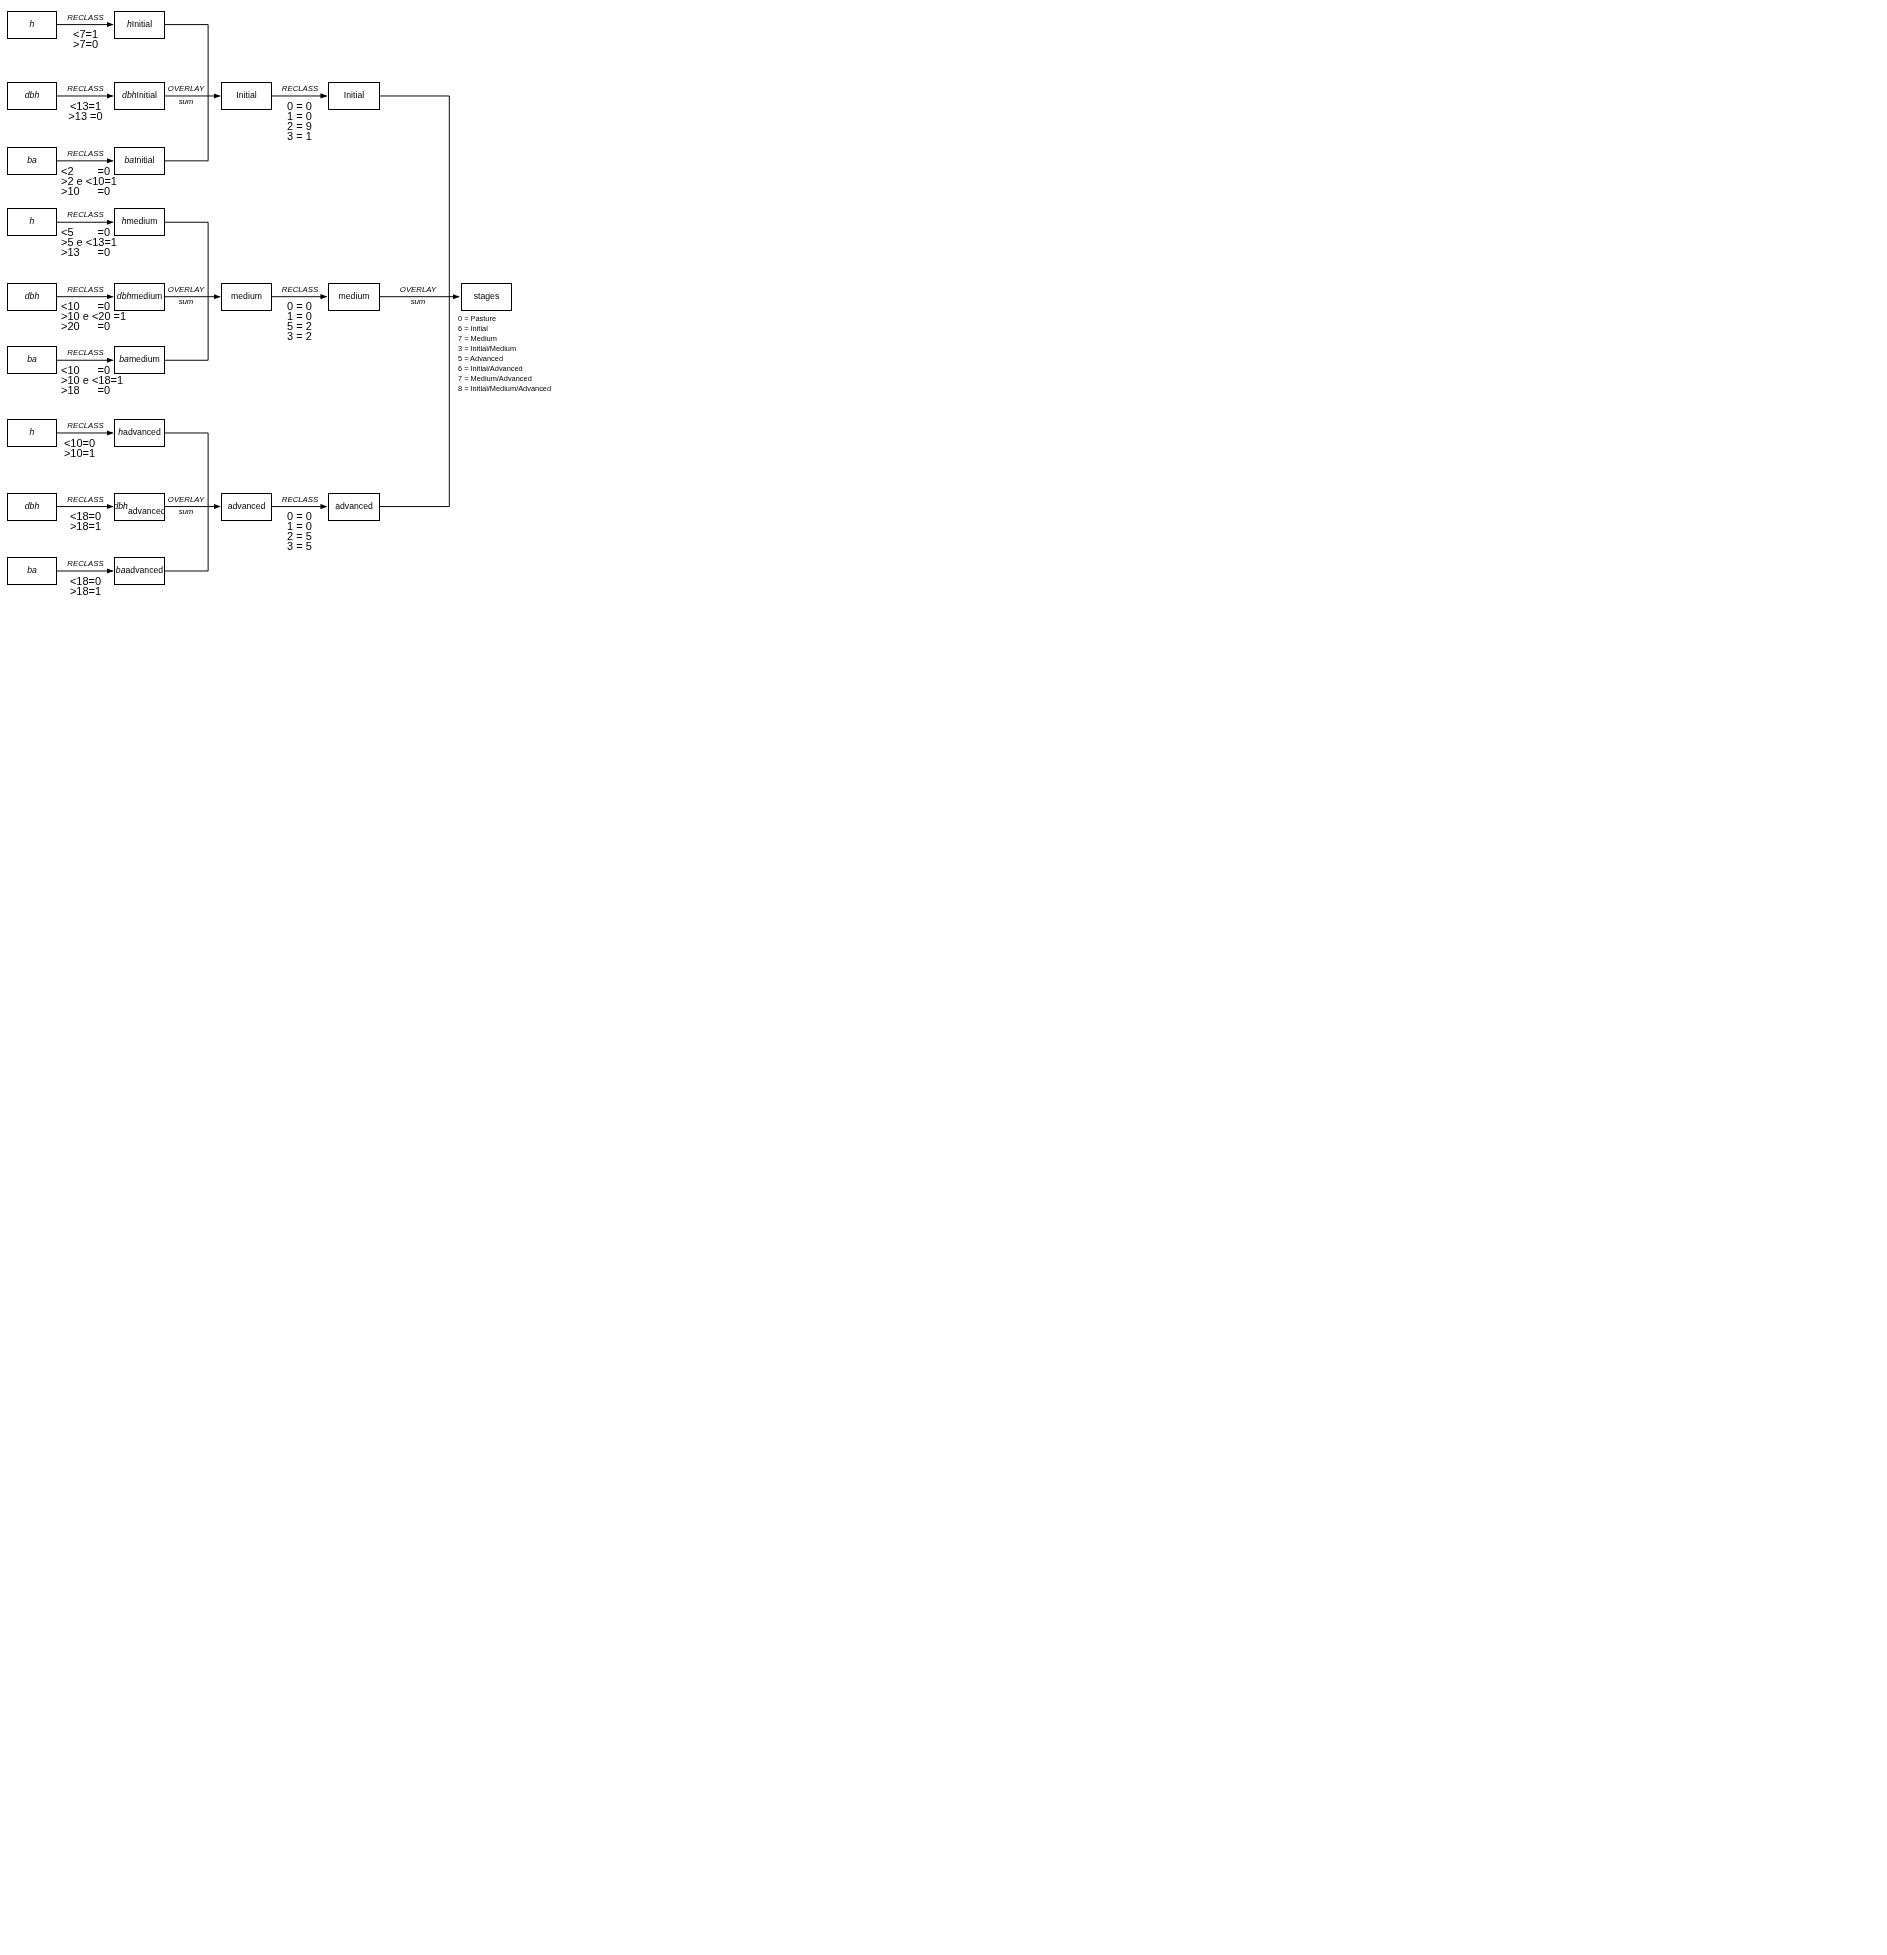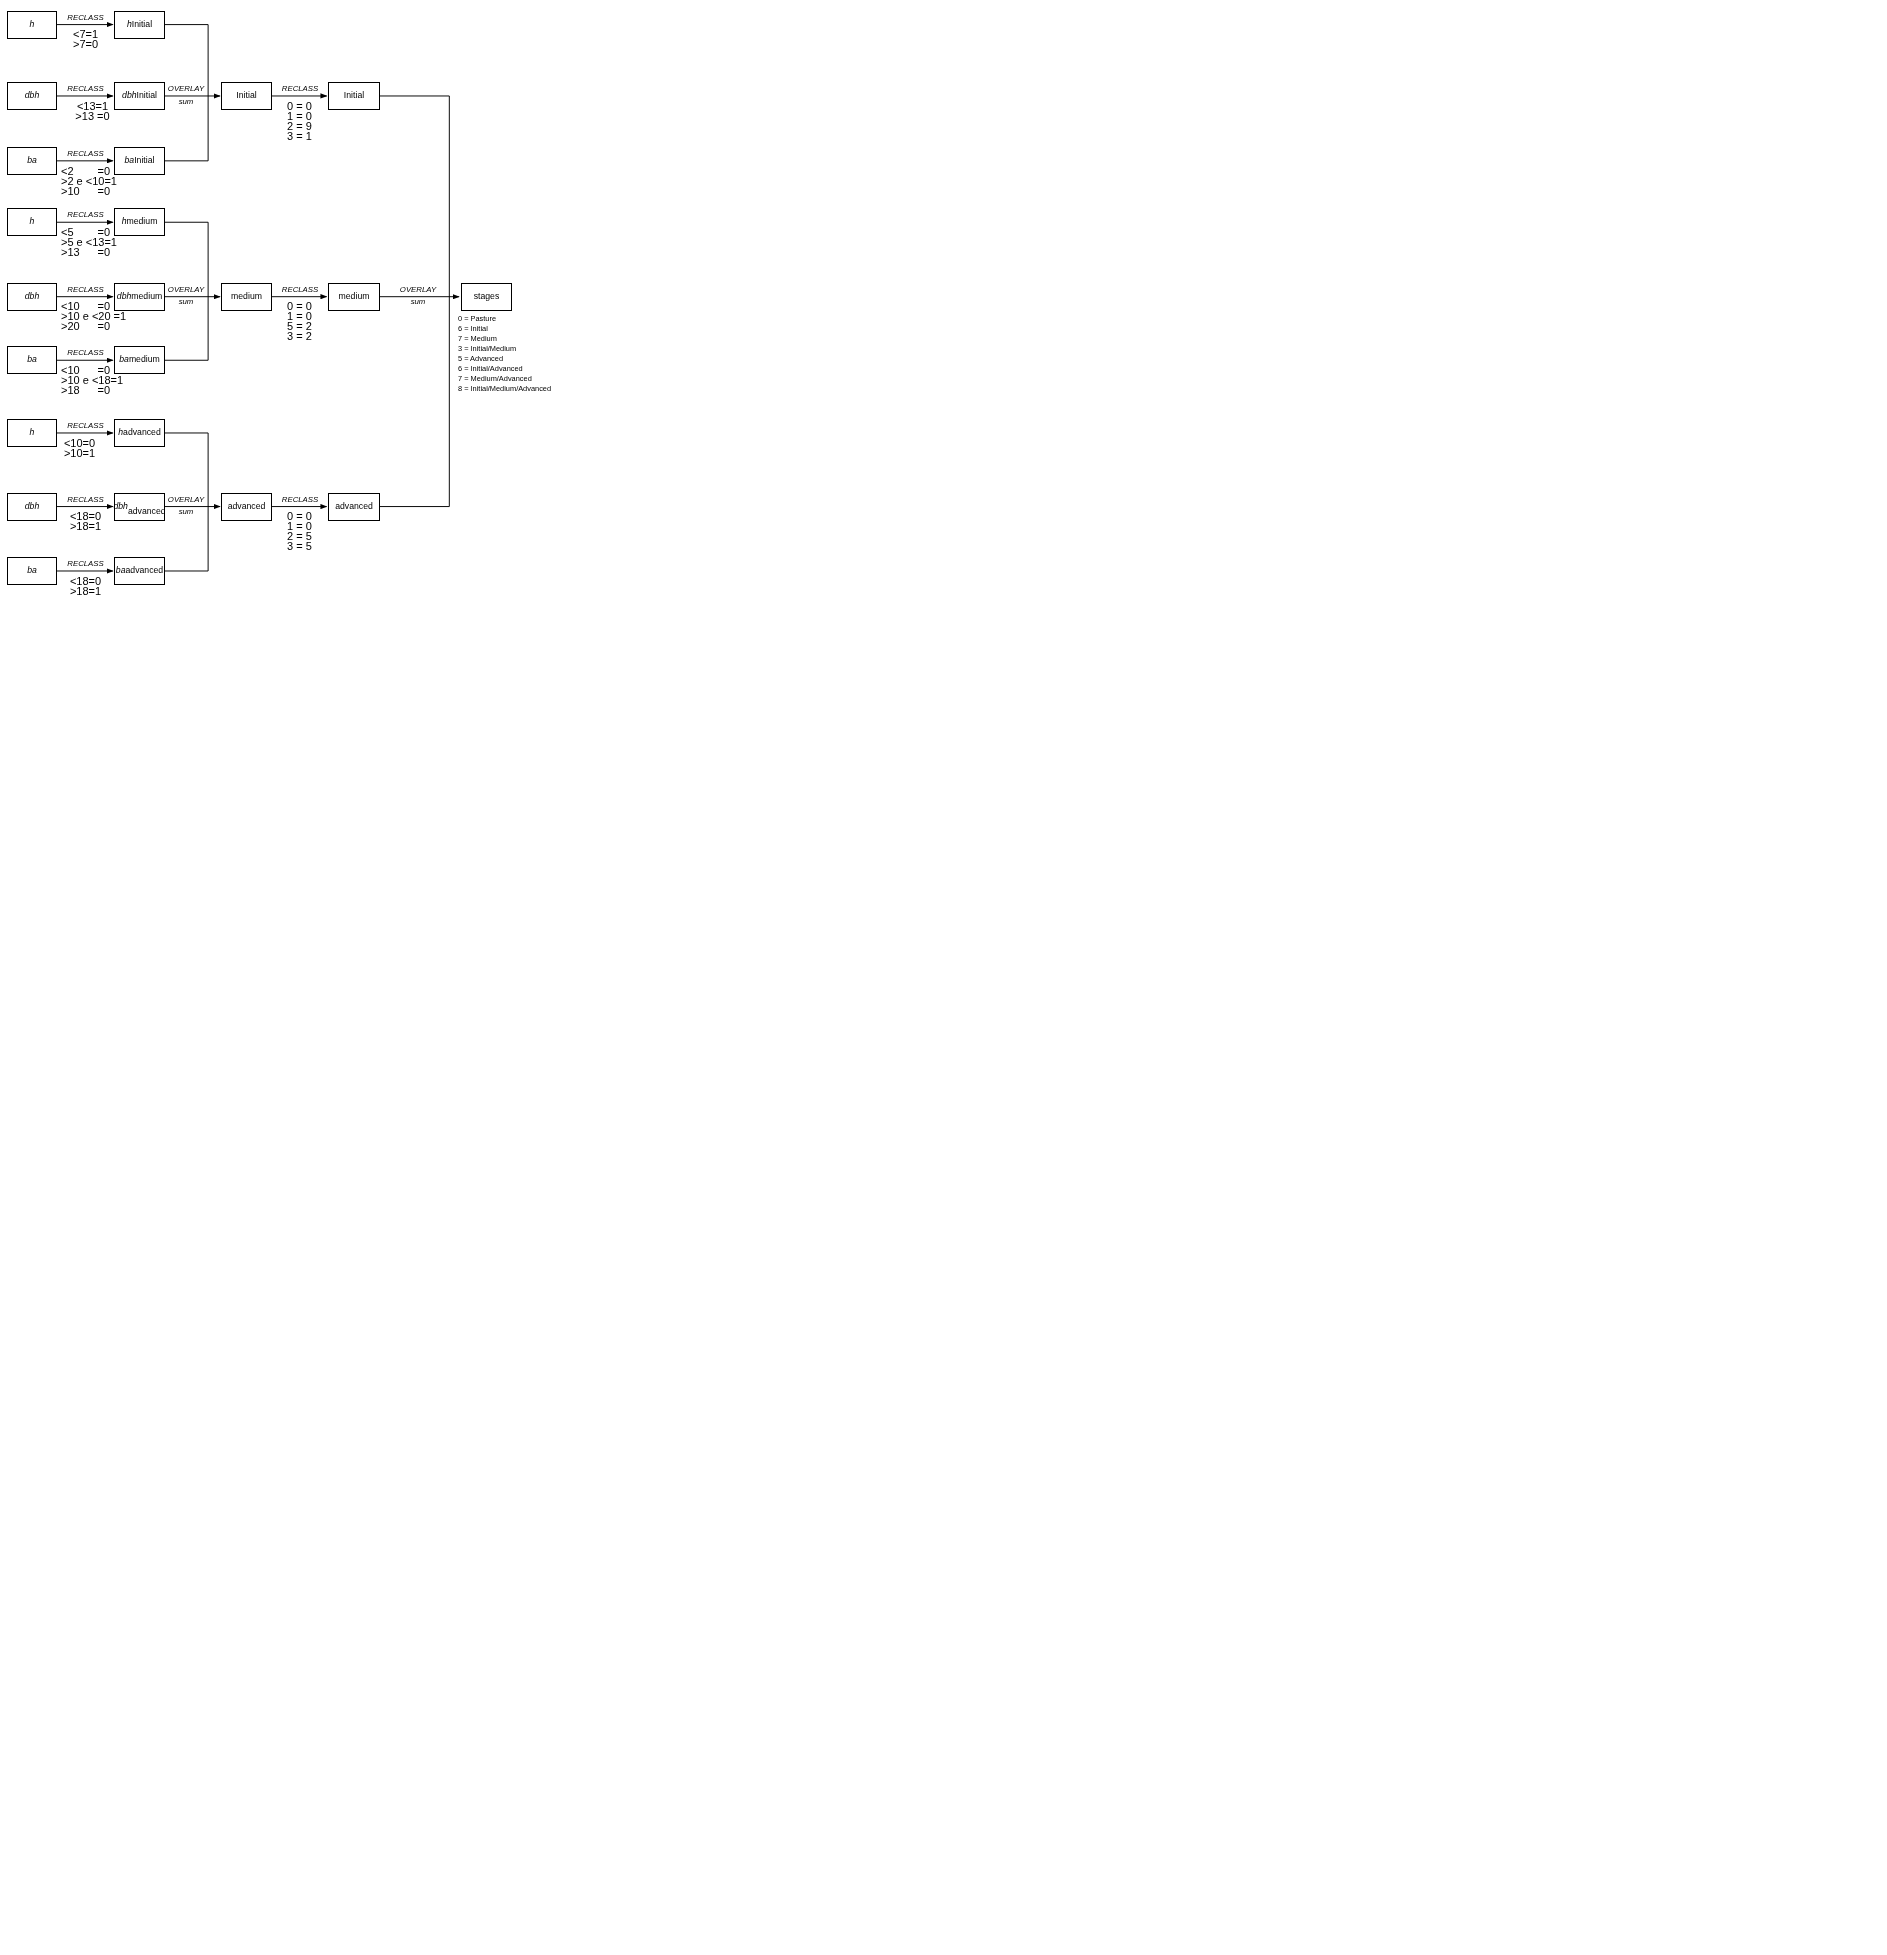--- a/index.html
+++ b/index.html
@@ -66,21 +66,21 @@
   <div class="box c1" style="top:10.5px"><span class="iv">h</span></div>
   <div class="lbl" style="left:56px;width:59px;top:13.5px">RECLASS</div>
   <div class="crit" style="left:61px;width:49px;top:29px">
       <div class="ln">&lt;7=1</div>
       <div class="ln">&gt;7=0</div>
     </div>
   <div class="box c2" style="top:10.5px"><span class="iv">h</span><span> Initial</span></div>
 
   <div class="box c1" style="top:82px"><span class="iv">dbh</span></div>
   <div class="lbl" style="left:56px;width:59px;top:85px">RECLASS</div>
-  <div class="crit" style="left:68px;width:49px;top:101px">
+  <div class="crit" style="left:61px;width:49px;top:101px">
       <div class="ln">&lt;13=1</div>
       <div class="ln">&gt;13 =0</div>
     </div>
   <div class="box c2" style="top:82px"><span class="iv">dbh</span><span> Initial</span></div>
 
   <div class="box c1" style="top:147px"><span class="iv">ba</span></div>
   <div class="lbl" style="left:56px;width:59px;top:150px">RECLASS</div>
   <div class="crit" data-align="left" style="left:61px;width:49px;top:166px">
       <div class="ln just"><span>&lt;2</span><span>=0</span></div>
       <div class="ln">&gt;2 e &lt;10=1</div>

